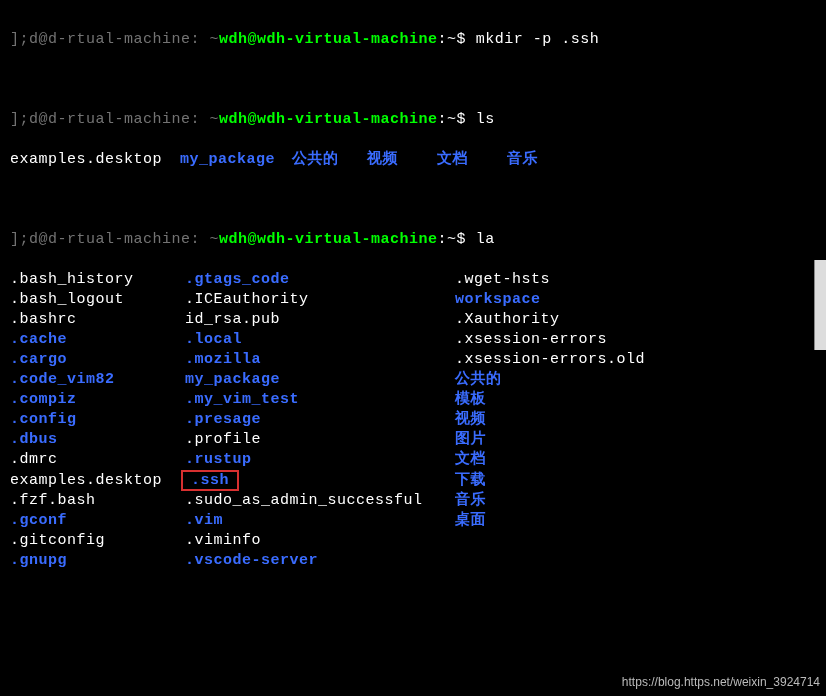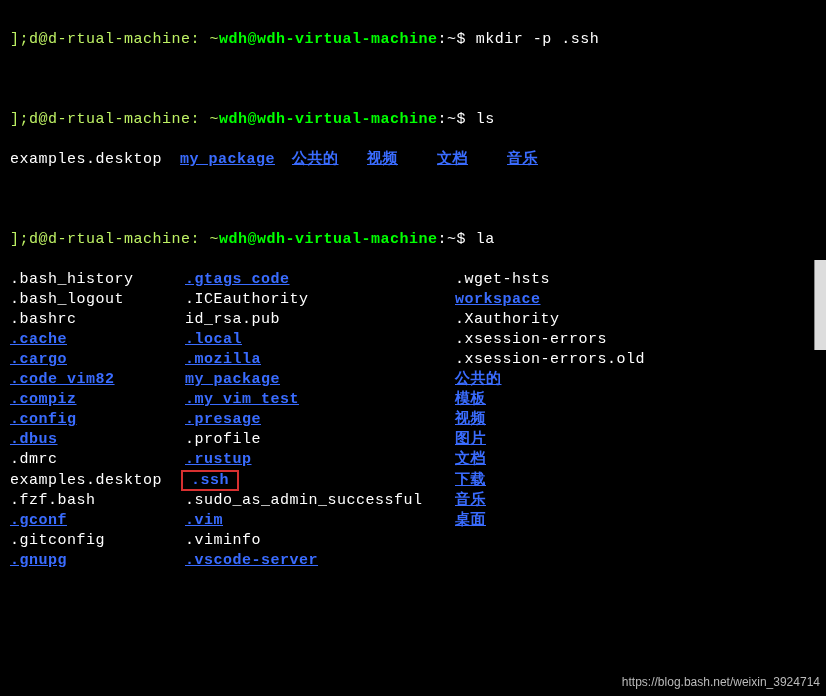--- a/index.html
+++ b/index.html
@@ -22,23 +22,23 @@
   }
   .scrollbar {
     position: absolute;
     right: 0;
     top: 260px;
     width: 12px;
     height: 90px;
     background: #ddd;
     border-left: 1px solid #888;
   }
-  .dim { color: #bef264; }
+  .dim { color: #737373; }
   .green { color: #00ff00; font-weight: bold; }
-  .bblue { color: #3a6cff; font-weight: bold; text-decoration: underline; }
+  .bblue { color: #3a6cff; font-weight: bold; }
   .white { color: #fff; }
   .boxed {
     color: #3a6cff;
     font-weight: bold;
     border: 2px solid #d83030;
     padding: 0 8px;
     margin-left: -4px;
     display: inline-block;
     line-height: 17px;
   }
@@ -78,13 +78,13 @@
 
 
 
 
 
 
 
 </div>
 
 <div class="scrollbar"></div>
-<div class="watermark">https://blog.bash.net/weixin_3924714</div>
+<div class="watermark">https://blog.https.net/weixin_3924714</div>
 
 </body></html>

